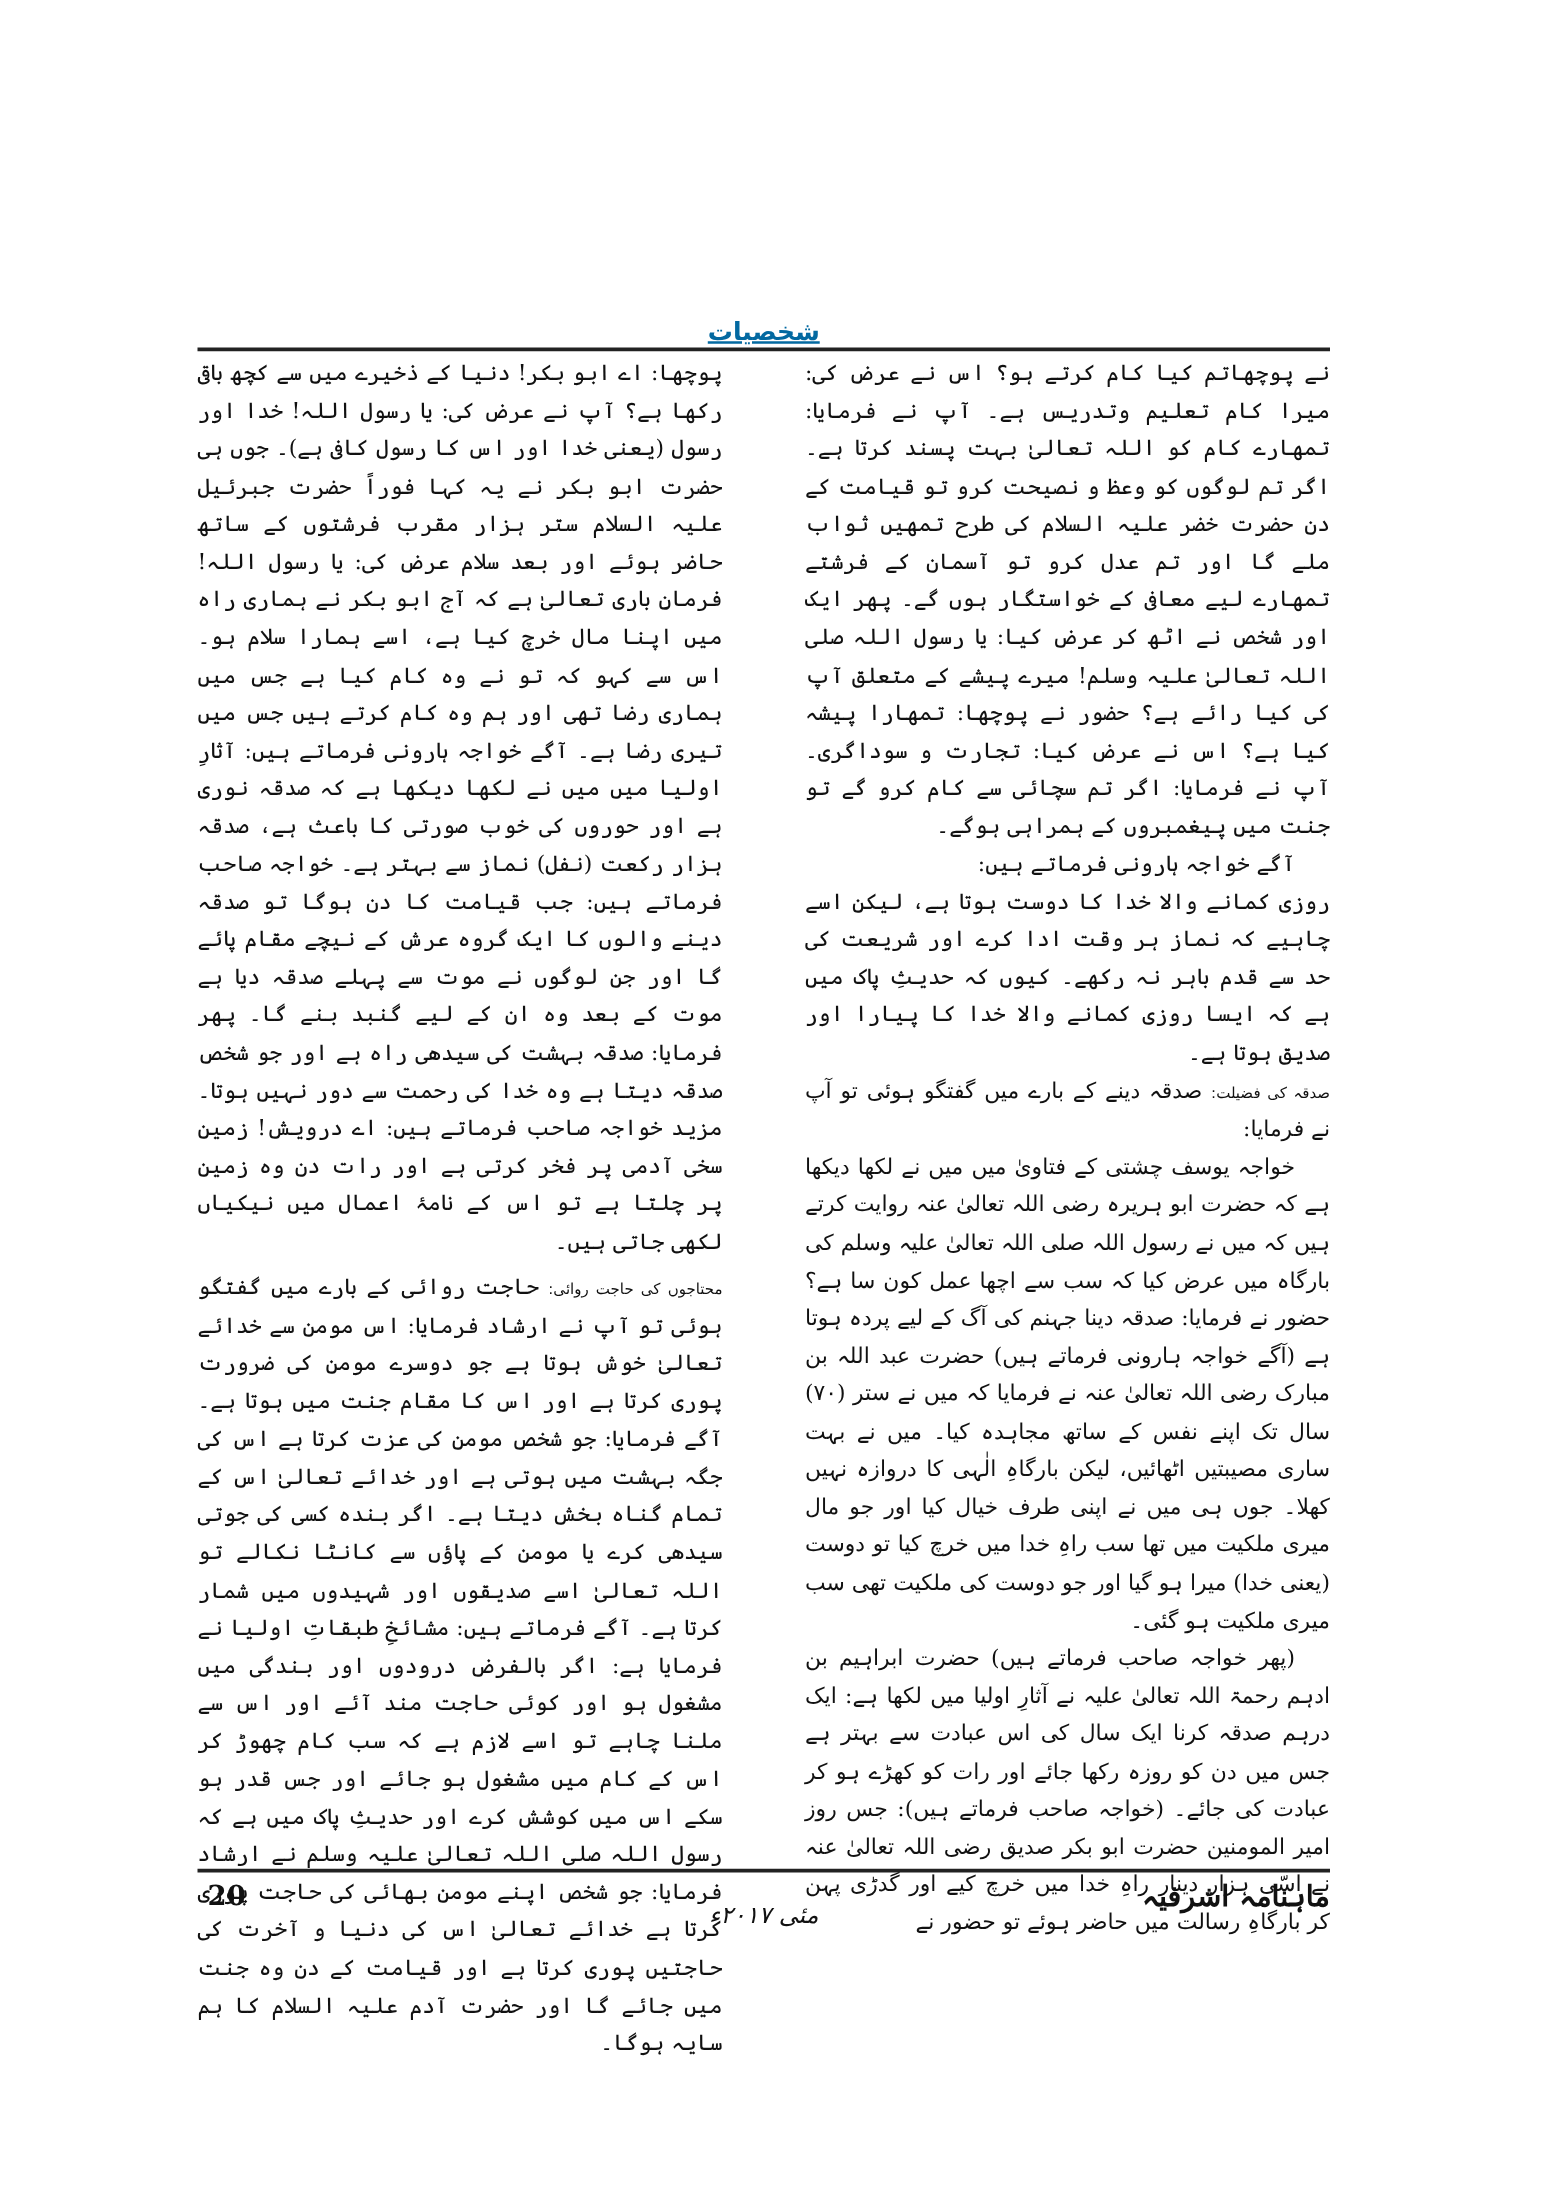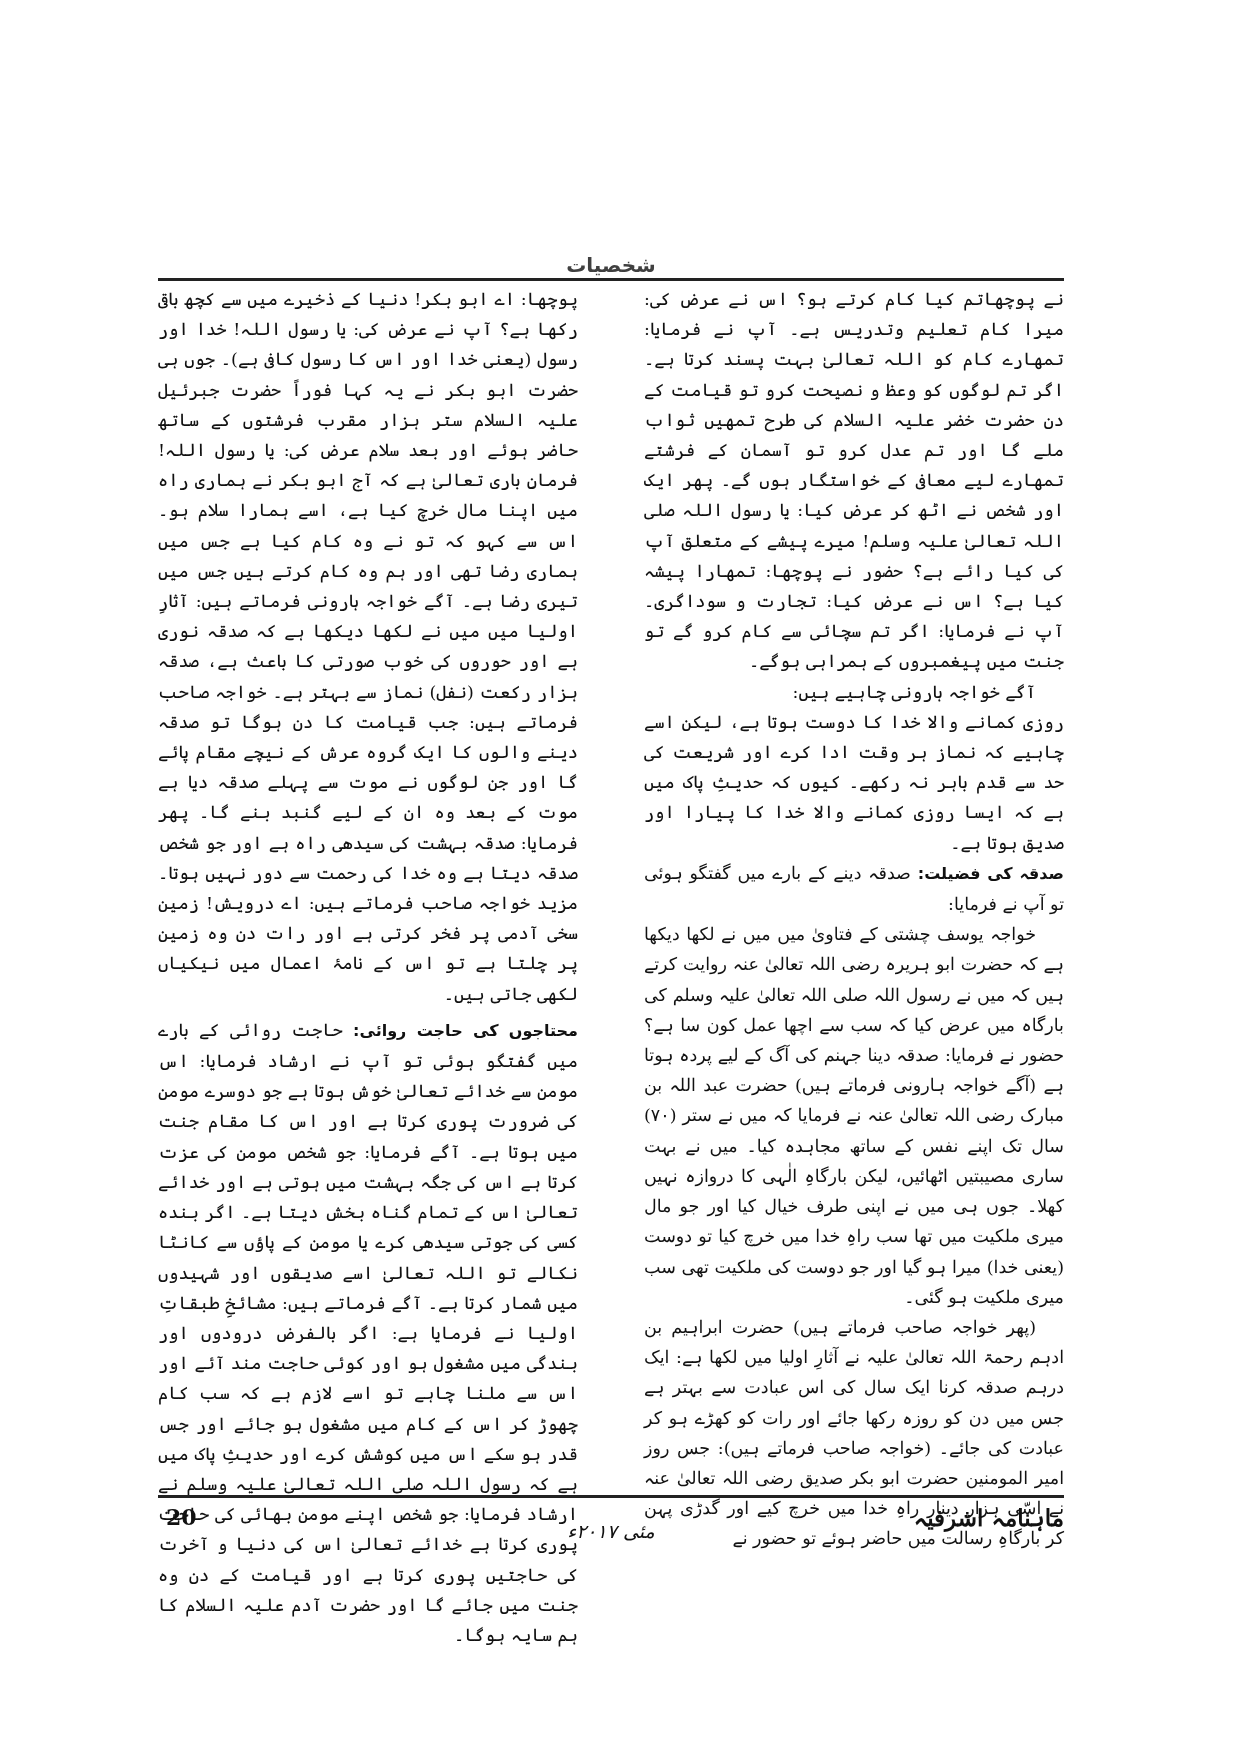--- a/index.html
+++ b/index.html
@@ -1,50 +1,51 @@
 <!DOCTYPE html>
 <html><head>
   <meta charset="utf-8">
   <style>
     html, body { margin: 0; padding: 0; background: #ffffff; }
     body { width: 1240px; height: 1754px; position: relative; overflow: hidden; }
     .page { position: absolute; left: 158px; top: 254px; width: 906px; height: 1290px; direction: rtl; }
     .header-title {
       position: absolute; top: 0; left: 0; width: 906px; text-align: center;
-      font-family: "DejaVu Sans", sans-serif; font-weight: bold; font-size: 20px; color: #404040;
+      font-family: "DejaVu Sans", sans-serif; font-weight: bold; font-size: 20px; color: #0369a1;
       line-height: 22px;
+      text-decoration: underline;
     }
     .rule { position: absolute; left: 0; width: 906px; height: 3px; background: #222; }
     .rule.top { top: 24px; }
     .rule.bottom { top: 1241px; }
     .col {
       position: absolute; top: 30px; width: 420px; height: 1205px;
       font-family: "DejaVu Serif", serif; font-size: 17.5px; line-height: 30.2px; color: #111;
       text-align: justify; text-align-last: right; direction: rtl;
     }
     .col.right { right: 0; }
     .col.left { left: 0; }
     .para { margin: 0; }
     .para.indent { text-indent: 28px; }
-    .section-heading { font-family: "DejaVu Sans", sans-serif; font-weight: bold; font-size: 16px; }
+    .section-heading { font-family: "DejaVu Sans", sans-serif; font-weight: normal; font-size: 12px; }
     .footer { position: absolute; top: 1250px; width: 906px; height: 30px; font-family: "DejaVu Serif", serif; color: #111; }
     .footer .pub { position: absolute; right: 0; font-size: 23px; font-weight: bold; }
     .footer .date { position: absolute; left: 0; right: 0; text-align: center; font-size: 19px; font-style: italic; margin-top: 16px; }
     .footer .pagenum { position: absolute; left: 8px; font-size: 22px; font-weight: bold; direction: ltr; }
   </style>
 </head>
 <body>
 
 <div class="page">
   <div class="header-title">شخصیات</div>
   <div class="rule top"></div>
 
   <div class="col right">
     <p class="para"><span>نے پوچھاتم کیا کام کرتے ہو؟ اس نے عرض کی: میرا کام تعلیم وتدریس ہے۔ آپ نے فرمایا: تمھارے کام کو اللہ تعالیٰ بہت پسند کرتا ہے۔ اگر تم لوگوں کو وعظ و نصیحت کرو تو قیامت کے دن حضرت خضر علیہ السلام کی طرح تمھیں ثواب ملے گا اور تم عدل کرو تو آسمان کے فرشتے تمھارے لیے معافی کے خواستگار ہوں گے۔ پھر ایک اور شخص نے اٹھ کر عرض کیا: یا رسول اللہ صلی اللہ تعالیٰ علیہ وسلم! میرے پیشے کے متعلق آپ کی کیا رائے ہے؟ حضور نے پوچھا: تمھارا پیشہ کیا ہے؟ اس نے عرض کیا: تجارت و سوداگری۔ آپ نے فرمایا: اگر تم سچائی سے کام کرو گے تو جنت میں پیغمبروں کے ہمراہی ہوگے۔</span></p>
-    <p class="para indent"><span>آگے خواجہ ہارونی چاہیے ہیں:</span></p>
+    <p class="para indent"><span>آگے خواجہ ہارونی فرماتے ہیں:</span></p>
     <p class="para"><span>روزی کمانے والا خدا کا دوست ہوتا ہے، لیکن اسے چاہیے کہ نماز ہر وقت ادا کرے اور شریعت کی حد سے قدم باہر نہ رکھے۔ کیوں کہ حدیثِ پاک میں ہے کہ ایسا روزی کمانے والا خدا کا پیارا اور صدیق ہوتا ہے۔</span></p>
     <p class="para"><span class="section-heading">صدقہ کی فضیلت:</span><span> صدقہ دینے کے بارے میں گفتگو ہوئی تو آپ نے فرمایا:</span></p>
     <p class="para indent"><span>خواجہ یوسف چشتی کے فتاویٰ میں میں نے لکھا دیکھا ہے کہ حضرت ابو ہریرہ رضی اللہ تعالیٰ عنہ روایت کرتے ہیں کہ میں نے رسول اللہ صلی اللہ تعالیٰ علیہ وسلم کی بارگاہ میں عرض کیا کہ سب سے اچھا عمل کون سا ہے؟ حضور نے فرمایا: صدقہ دینا جہنم کی آگ کے لیے پردہ ہوتا ہے (آگے خواجہ ہارونی فرماتے ہیں) حضرت عبد اللہ بن مبارک رضی اللہ تعالیٰ عنہ نے فرمایا کہ میں نے ستر (۷۰) سال تک اپنے نفس کے ساتھ مجاہدہ کیا۔ میں نے بہت ساری مصیبتیں اٹھائیں، لیکن بارگاہِ الٰہی کا دروازہ نہیں کھلا۔ جوں ہی میں نے اپنی طرف خیال کیا اور جو مال میری ملکیت میں تھا سب راہِ خدا میں خرچ کیا تو دوست (یعنی خدا) میرا ہو گیا اور جو دوست کی ملکیت تھی سب میری ملکیت ہو گئی۔</span></p>
     <p class="para indent"><span>(پھر خواجہ صاحب فرماتے ہیں) حضرت ابراہیم بن ادہم رحمۃ اللہ تعالیٰ علیہ نے آثارِ اولیا میں لکھا ہے: ایک درہم صدقہ کرنا ایک سال کی اس عبادت سے بہتر ہے جس میں دن کو روزہ رکھا جائے اور رات کو کھڑے ہو کر عبادت کی جائے۔ (خواجہ صاحب فرماتے ہیں): جس روز امیر المومنین حضرت ابو بکر صدیق رضی اللہ تعالیٰ عنہ نے اسّی ہزار دینار راہِ خدا میں خرچ کیے اور گدڑی پہن کر بارگاہِ رسالت میں حاضر ہوئے تو حضور نے</span></p>
   </div>
 
   <div class="col left">
     <p class="para"><span>پوچھا: اے ابو بکر! دنیا کے ذخیرے میں سے کچھ باقی رکھا ہے؟ آپ نے عرض کی: یا رسول اللہ! خدا اور رسول (یعنی خدا اور اس کا رسول کافی ہے)۔ جوں ہی حضرت ابو بکر نے یہ کہا فوراً حضرت جبرئیل علیہ السلام ستر ہزار مقرب فرشتوں کے ساتھ حاضر ہوئے اور بعد سلام عرض کی: یا رسول اللہ! فرمانِ باری تعالیٰ ہے کہ آج ابو بکر نے ہماری راہ میں اپنا مال خرچ کیا ہے، اسے ہمارا سلام ہو۔ اس سے کہو کہ تو نے وہ کام کیا ہے جس میں ہماری رضا تھی اور ہم وہ کام کرتے ہیں جس میں تیری رضا ہے۔ آگے خواجہ ہارونی فرماتے ہیں: آثارِ اولیا میں میں نے لکھا دیکھا ہے کہ صدقہ نوری ہے اور حوروں کی خوب صورتی کا باعث ہے، صدقہ ہزار رکعت (نفل) نماز سے بہتر ہے۔ خواجہ صاحب فرماتے ہیں: جب قیامت کا دن ہوگا تو صدقہ دینے والوں کا ایک گروہ عرش کے نیچے مقام پائے گا اور جن لوگوں نے موت سے پہلے صدقہ دیا ہے موت کے بعد وہ ان کے لیے گنبد بنے گا۔ پھر فرمایا: صدقہ بہشت کی سیدھی راہ ہے اور جو شخص صدقہ دیتا ہے وہ خدا کی رحمت سے دور نہیں ہوتا۔ مزید خواجہ صاحب فرماتے ہیں: اے درویش! زمین سخی آدمی پر فخر کرتی ہے اور رات دن وہ زمین پر چلتا ہے تو اس کے نامۂ اعمال میں نیکیاں لکھی جاتی ہیں۔</span></p>
     <p class="para" style="margin-top:6px;"><span class="section-heading">محتاجوں کی حاجت روائی:</span><span> حاجت روائی کے بارے میں گفتگو ہوئی تو آپ نے ارشاد فرمایا: اس مومن سے خدائے تعالیٰ خوش ہوتا ہے جو دوسرے مومن کی ضرورت پوری کرتا ہے اور اس کا مقام جنت میں ہوتا ہے۔ آگے فرمایا: جو شخص مومن کی عزت کرتا ہے اس کی جگہ بہشت میں ہوتی ہے اور خدائے تعالیٰ اس کے تمام گناہ بخش دیتا ہے۔ اگر بندہ کسی کی جوتی سیدھی کرے یا مومن کے پاؤں سے کانٹا نکالے تو اللہ تعالیٰ اسے صدیقوں اور شہیدوں میں شمار کرتا ہے۔ آگے فرماتے ہیں: مشائخِ طبقاتِ اولیا نے فرمایا ہے: اگر بالفرض درودوں اور بندگی میں مشغول ہو اور کوئی حاجت مند آئے اور اس سے ملنا چاہے تو اسے لازم ہے کہ سب کام چھوڑ کر اس کے کام میں مشغول ہو جائے اور جس قدر ہو سکے اس میں کوشش کرے اور حدیثِ پاک میں ہے کہ رسول اللہ صلی اللہ تعالیٰ علیہ وسلم نے ارشاد فرمایا: جو شخص اپنے مومن بھائی کی حاجت پوری کرتا ہے خدائے تعالیٰ اس کی دنیا و آخرت کی حاجتیں پوری کرتا ہے اور قیامت کے دن وہ جنت میں جائے گا اور حضرت آدم علیہ السلام کا ہم سایہ ہوگا۔</span></p>
   </div>

